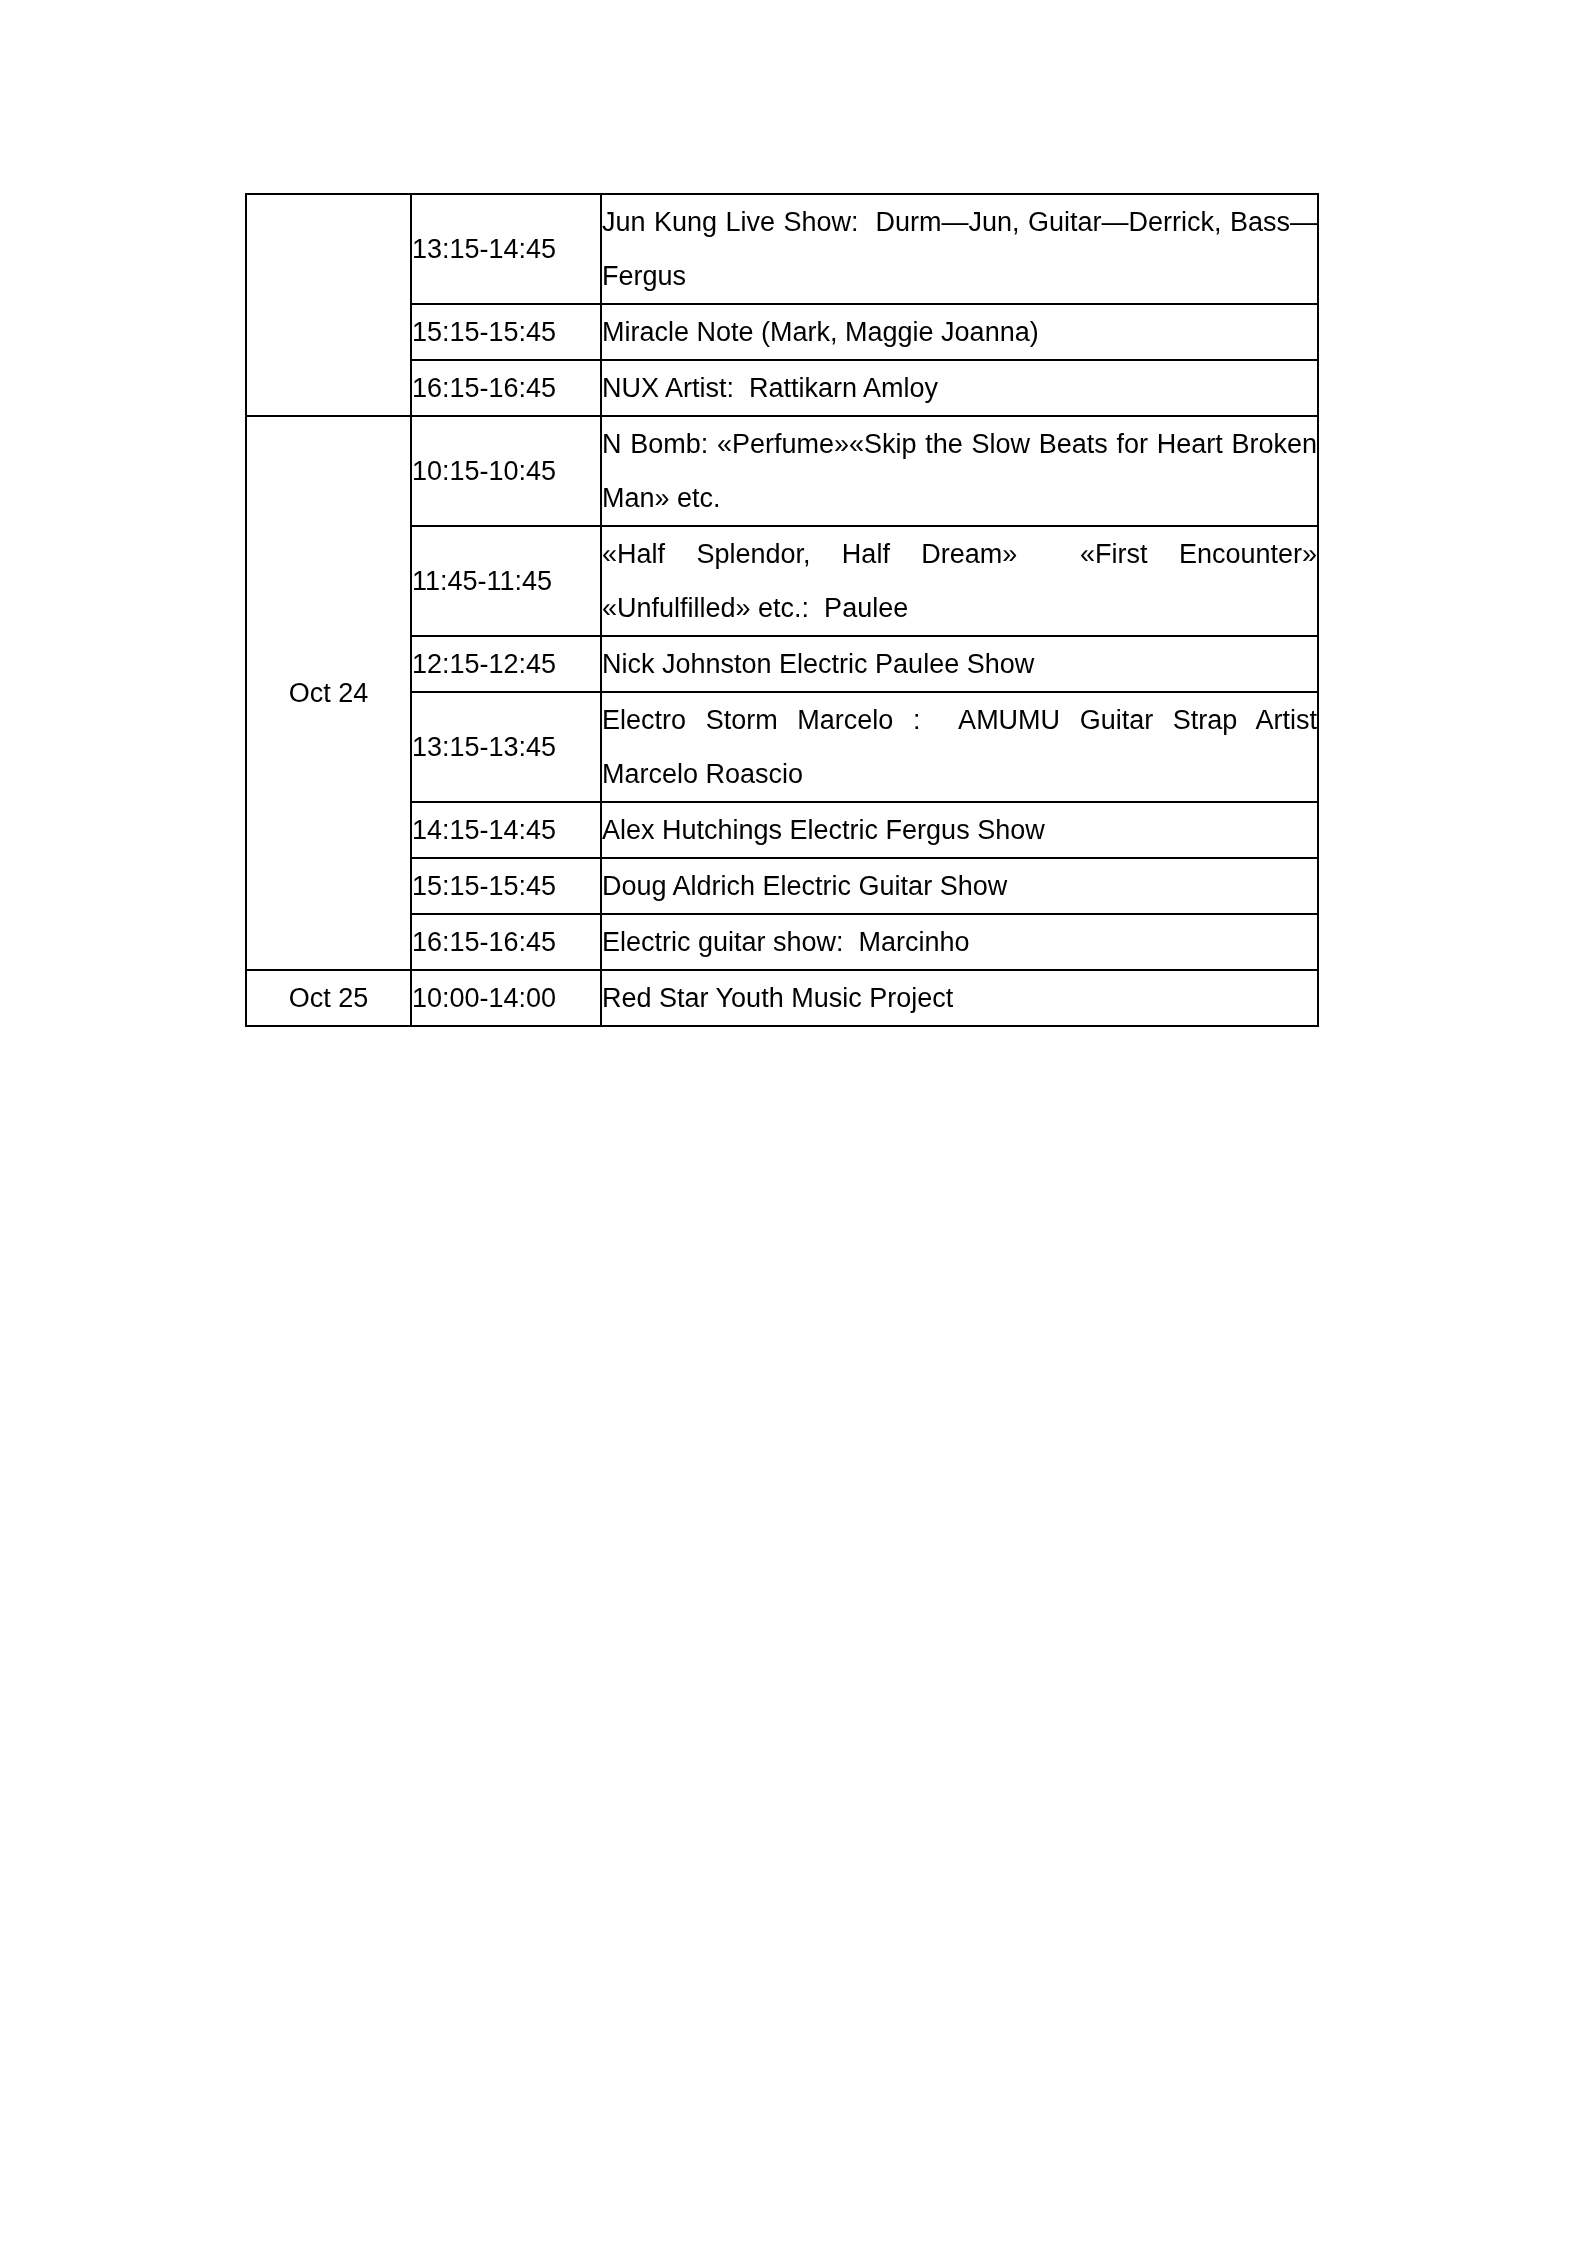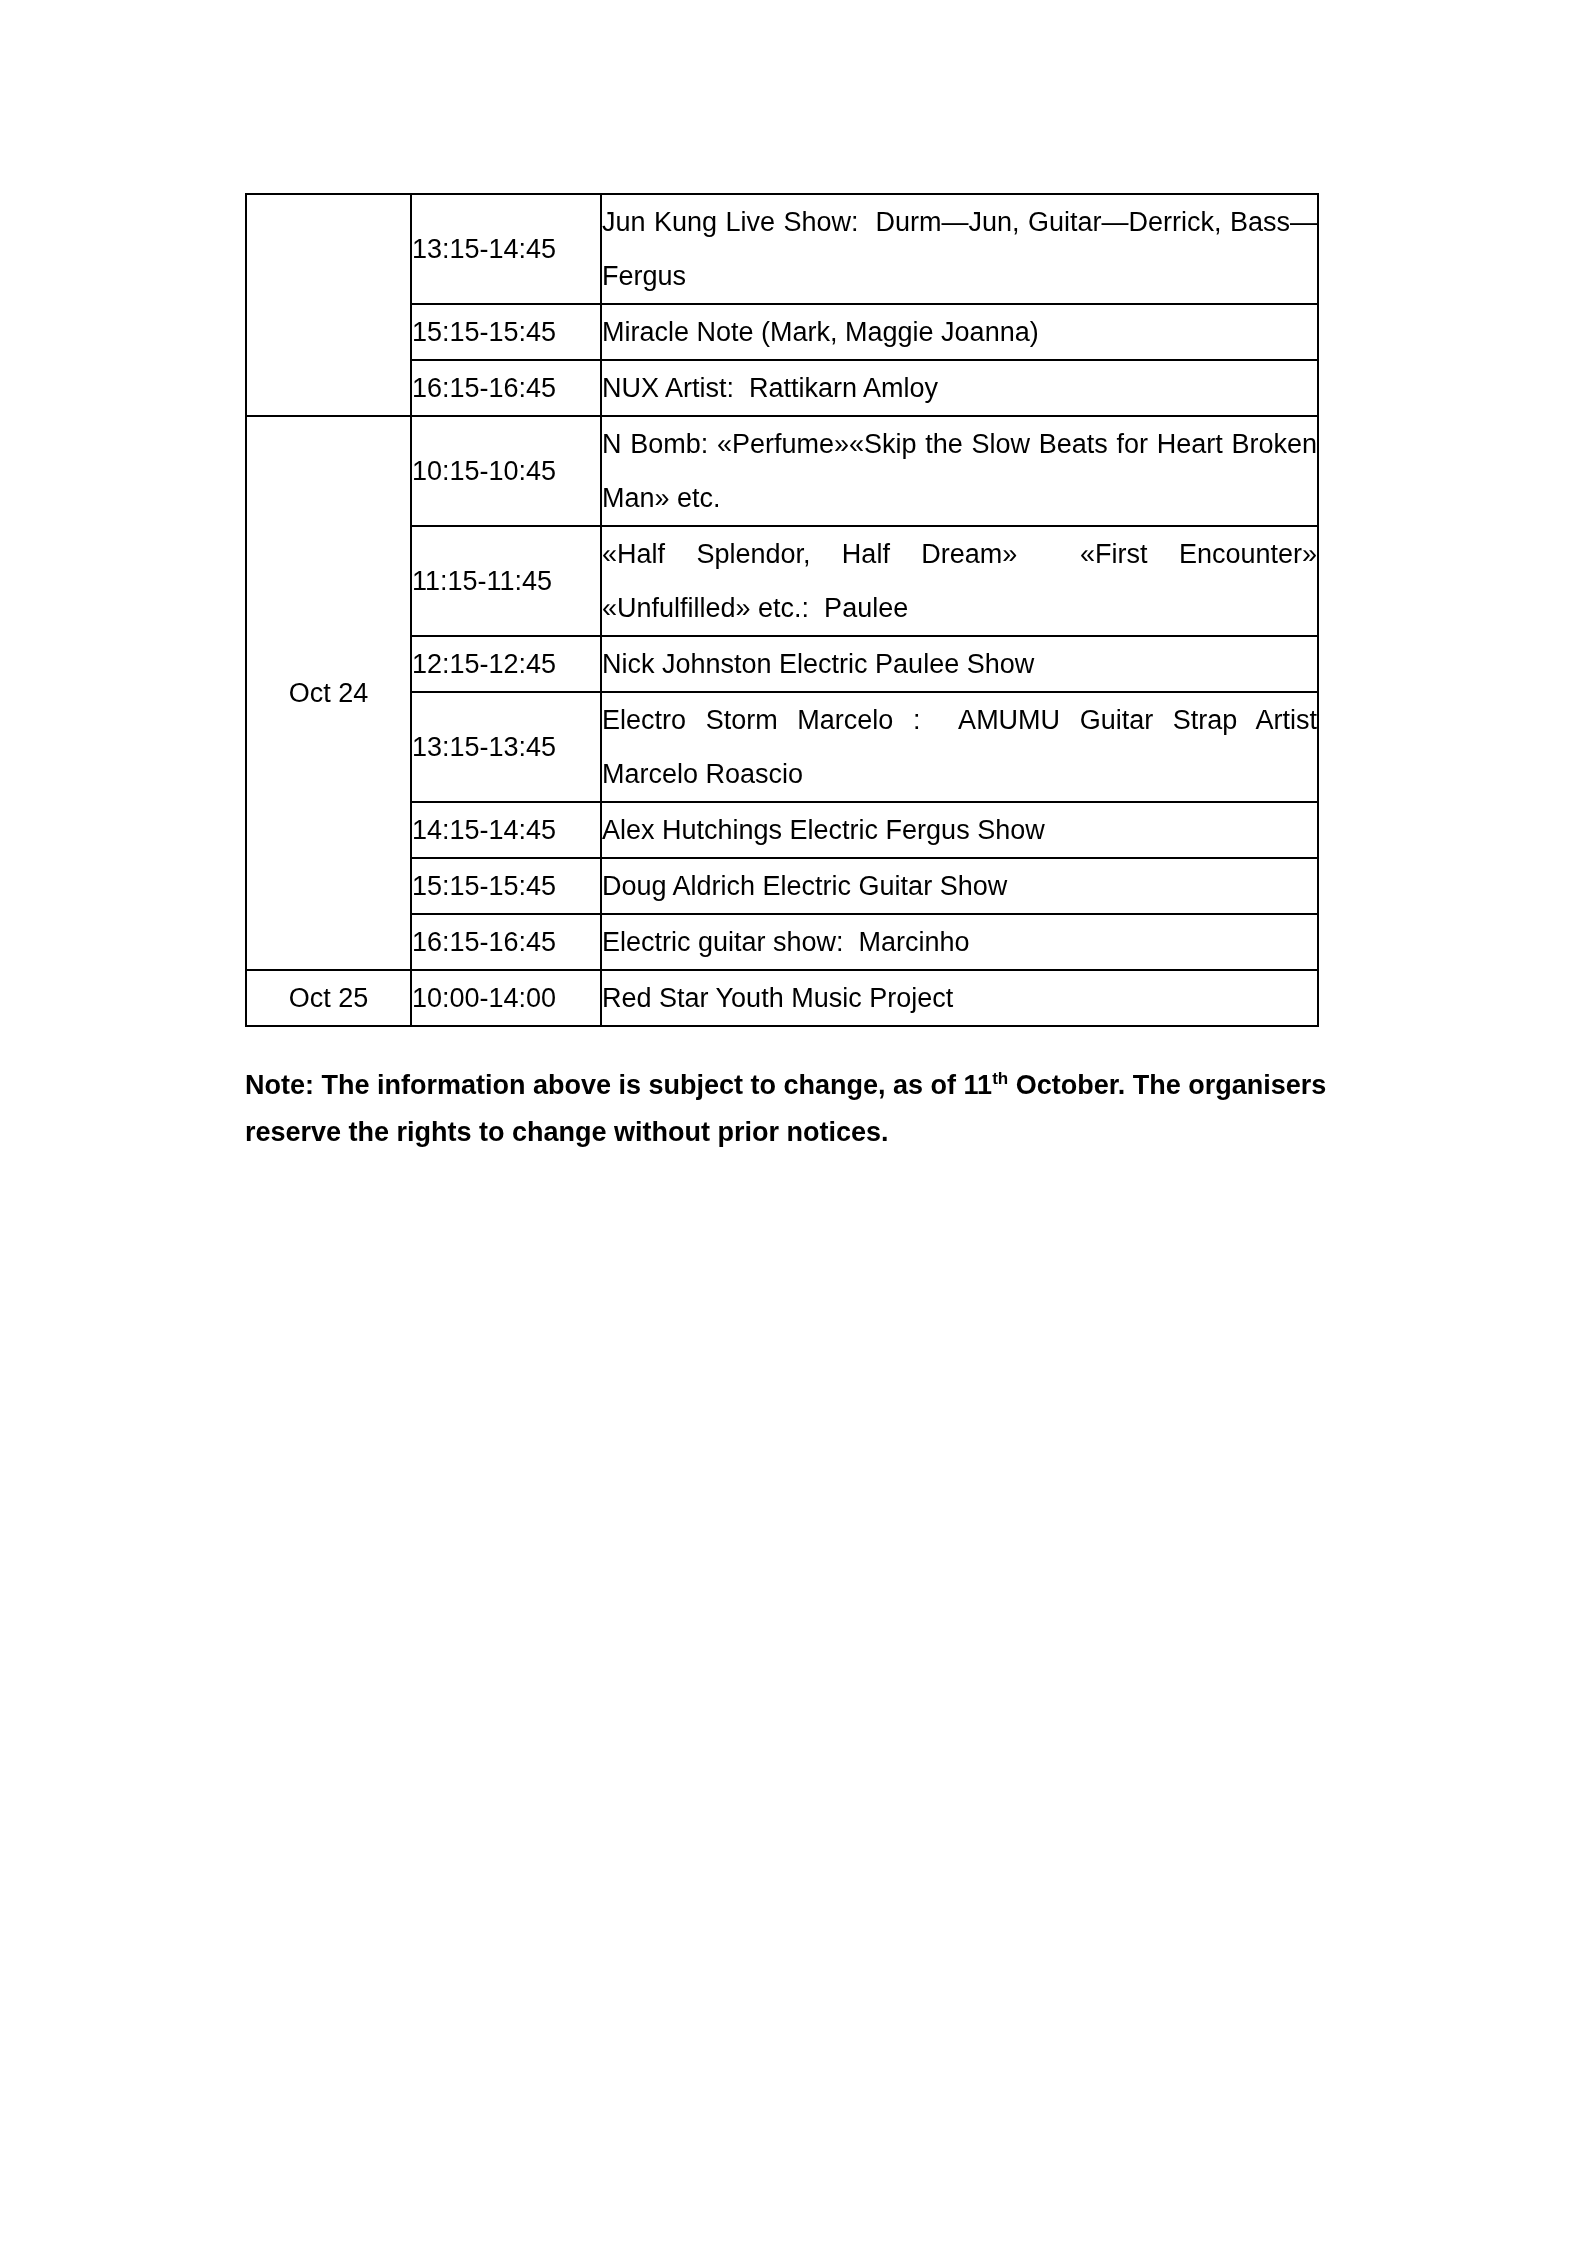--- a/index.html
+++ b/index.html
@@ -89,21 +89,21 @@
         <tr>
           <td class="time-cell">16:15-16:45</td>
           <td class="event-cell">NUX Artist:  Rattikarn Amloy</td>
         </tr>
         <tr>
           <td class="date-cell" rowspan="7">Oct 24</td>
           <td class="time-cell">10:15-10:45</td>
           <td class="event-cell">N Bomb: «Perfume»«Skip the Slow Beats for Heart Broken Man» etc.</td>
         </tr>
         <tr>
-          <td class="time-cell">11:15-11:45</td>
+          <td class="time-cell">11:45-11:45</td>
           <td class="event-cell">«Half Splendor, Half Dream»  «First Encounter» «Unfulfilled» etc.:  Paulee</td>
         </tr>
         <tr>
           <td class="time-cell">12:15-12:45</td>
           <td class="event-cell">Nick Johnston Electric Paulee Show</td>
         </tr>
         <tr>
           <td class="time-cell">13:15-13:45</td>
           <td class="event-cell">Electro Storm Marcelo :  AMUMU Guitar Strap Artist Marcelo Roascio</td>
         </tr>
@@ -120,15 +120,14 @@
           <td class="event-cell">Electric guitar show:  Marcinho</td>
         </tr>
         <tr>
           <td class="date-cell" rowspan="1">Oct 25</td>
           <td class="time-cell">10:00-14:00</td>
           <td class="event-cell">Red Star Youth Music Project</td>
         </tr>
       </tbody>
   </table>
 
-  <p class="note"><span>Note: The information above is subject to change, as of 11</span><sup>th</sup><span> October. The organisers reserve the rights to change without prior notices.</span></p>
 
 </div>
 
 </body></html>

